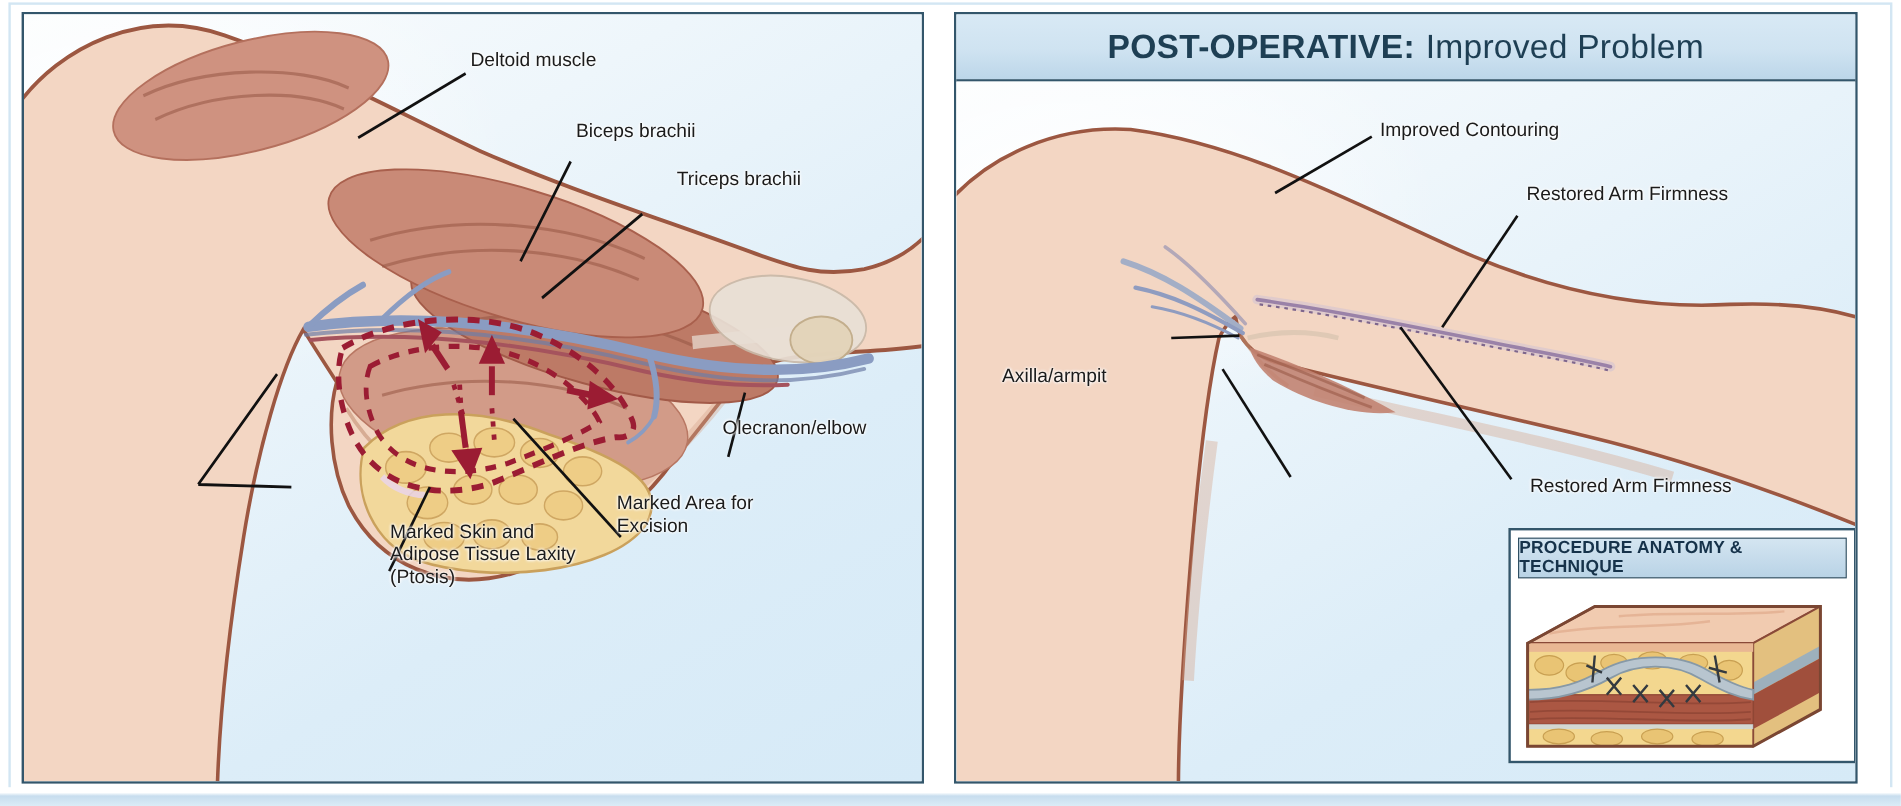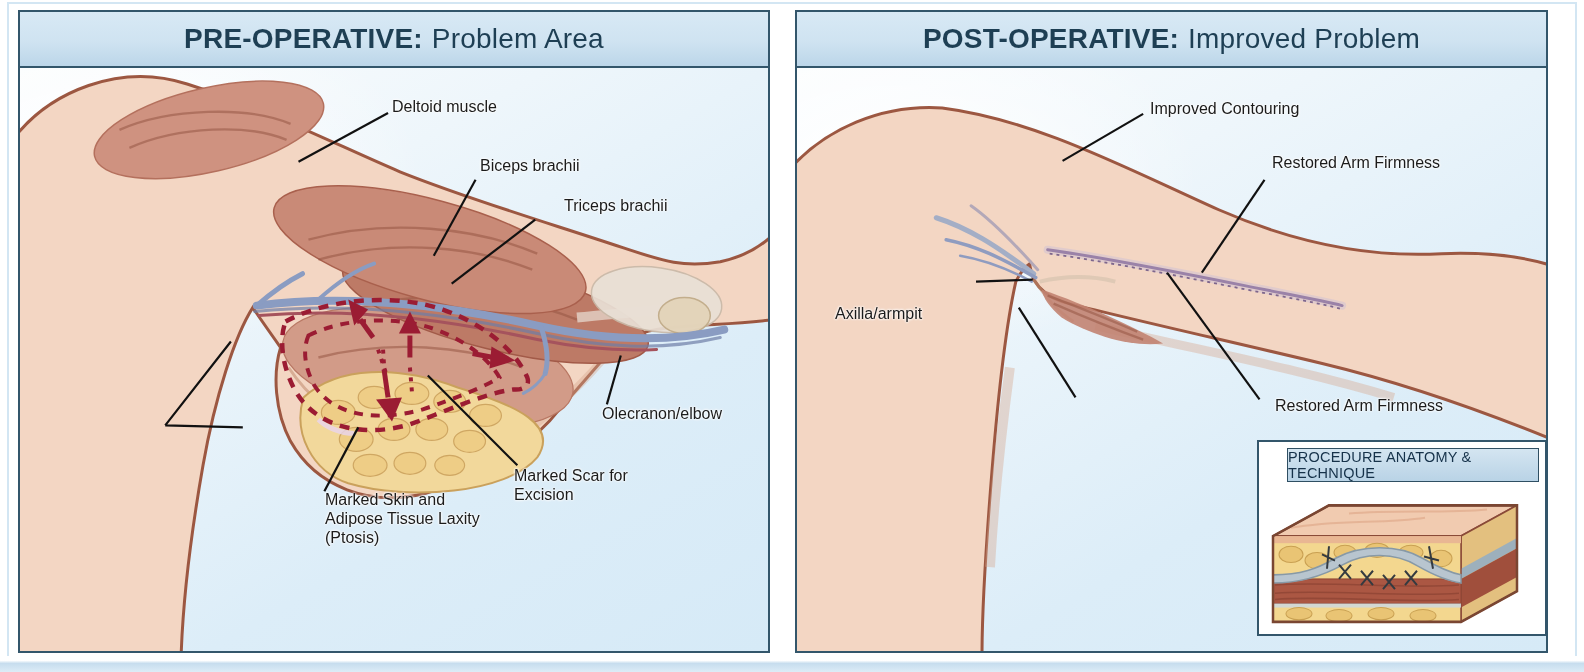--- a/index.html
+++ b/index.html
@@ -97,33 +97,30 @@
   
   .inset{
     position:absolute; left:460px; top:372px; width:290px; height:196px;
     background:#fff; border:2px solid var(--panel-border); padding:6px;
     display:flex; flex-direction:column;
   }
   .inset-header{
     flex:0 0 26px; border:1.5px solid #2f4f63;
     background:linear-gradient(180deg,#d4e5f1,#b9d3e6);
     display:flex; align-items:center; justify-content:center;
-    font-size:14.5px; font-weight:400; color:#16324a; letter-spacing:.2px;margin-left:22px;
+    font-size:14.5px; font-weight:700; color:#16324a; letter-spacing:.2px;
   }
   .inset-art{ flex:1; margin-top:5px; width:100%; }
 </style>
 </head>
 <body>
 
 <div class="outer-frame"></div>
 
 <section class="panel panel-left">
-  <header class="panel-header">
-    <h2 class="panel-title"><span class="strong">PRE-OPERATIVE:</span><span class="rest">Problem Area</span></h2>
-  </header>
   <div class="panel-body">
     <svg class="art" viewBox="0 0 752 584" preserveAspectRatio="none">
 
       <g>
         <path class="skin" d="M -6,70 C 30,24 100,-6 168,16 C 250,42 316,76 382,104 C 452,132 534,156 606,180 C 648,194 668,200 704,194 C 728,189 746,178 758,166 L 758,252 C 716,258 676,256 640,262 C 616,266 600,276 586,292 C 572,308 560,322 544,340 C 516,376 468,410 408,426 C 352,440 298,420 272,374 C 256,344 254,306 262,280 C 252,266 242,252 234,240 C 216,268 196,330 184,398 C 172,466 164,530 162,588 L -6,588 Z"></path>
         <path class="fold" stroke-width="3" d="M 270,300 C 290,330 318,352 352,368"></path>
         <path class="shade" stroke-width="8" d="M 586,292 C 560,322 520,360 470,392"></path>
       </g>
 
       <g>
@@ -193,21 +190,21 @@
         <path d="M 146,358 L 212,274 M 146,358 L 224,360"></path>
         <path d="M 306,424 L 340,360"></path>
         <path d="M 500,398 L 410,308"></path>
         <path d="M 590,337 L 604,288"></path>
       </g>
     </svg>
     <div class="lbl nowrap lb-deltoid">Deltoid muscle</div>
     <div class="lbl nowrap lb-biceps">Biceps brachii</div>
     <div class="lbl nowrap lb-triceps">Triceps brachii</div>
     <div class="lbl lb-excess">Marked Skin and Adipose Tissue Laxity (Ptosis)</div>
-    <div class="lbl lb-marked">Marked Scar for Excision</div>
+    <div class="lbl lb-marked">Marked Area for Excision</div>
     <div class="lbl nowrap lb-olecranon">Olecranon/elbow</div>
   </div>
 </section>
 
 <section class="panel panel-right">
   <header class="panel-header">
     <h2 class="panel-title"><span class="strong">POST-OPERATIVE:</span><span class="rest">Improved Problem</span></h2>
   </header>
   <div class="panel-body">
     <svg class="art" viewBox="0 0 753 584" preserveAspectRatio="none">

